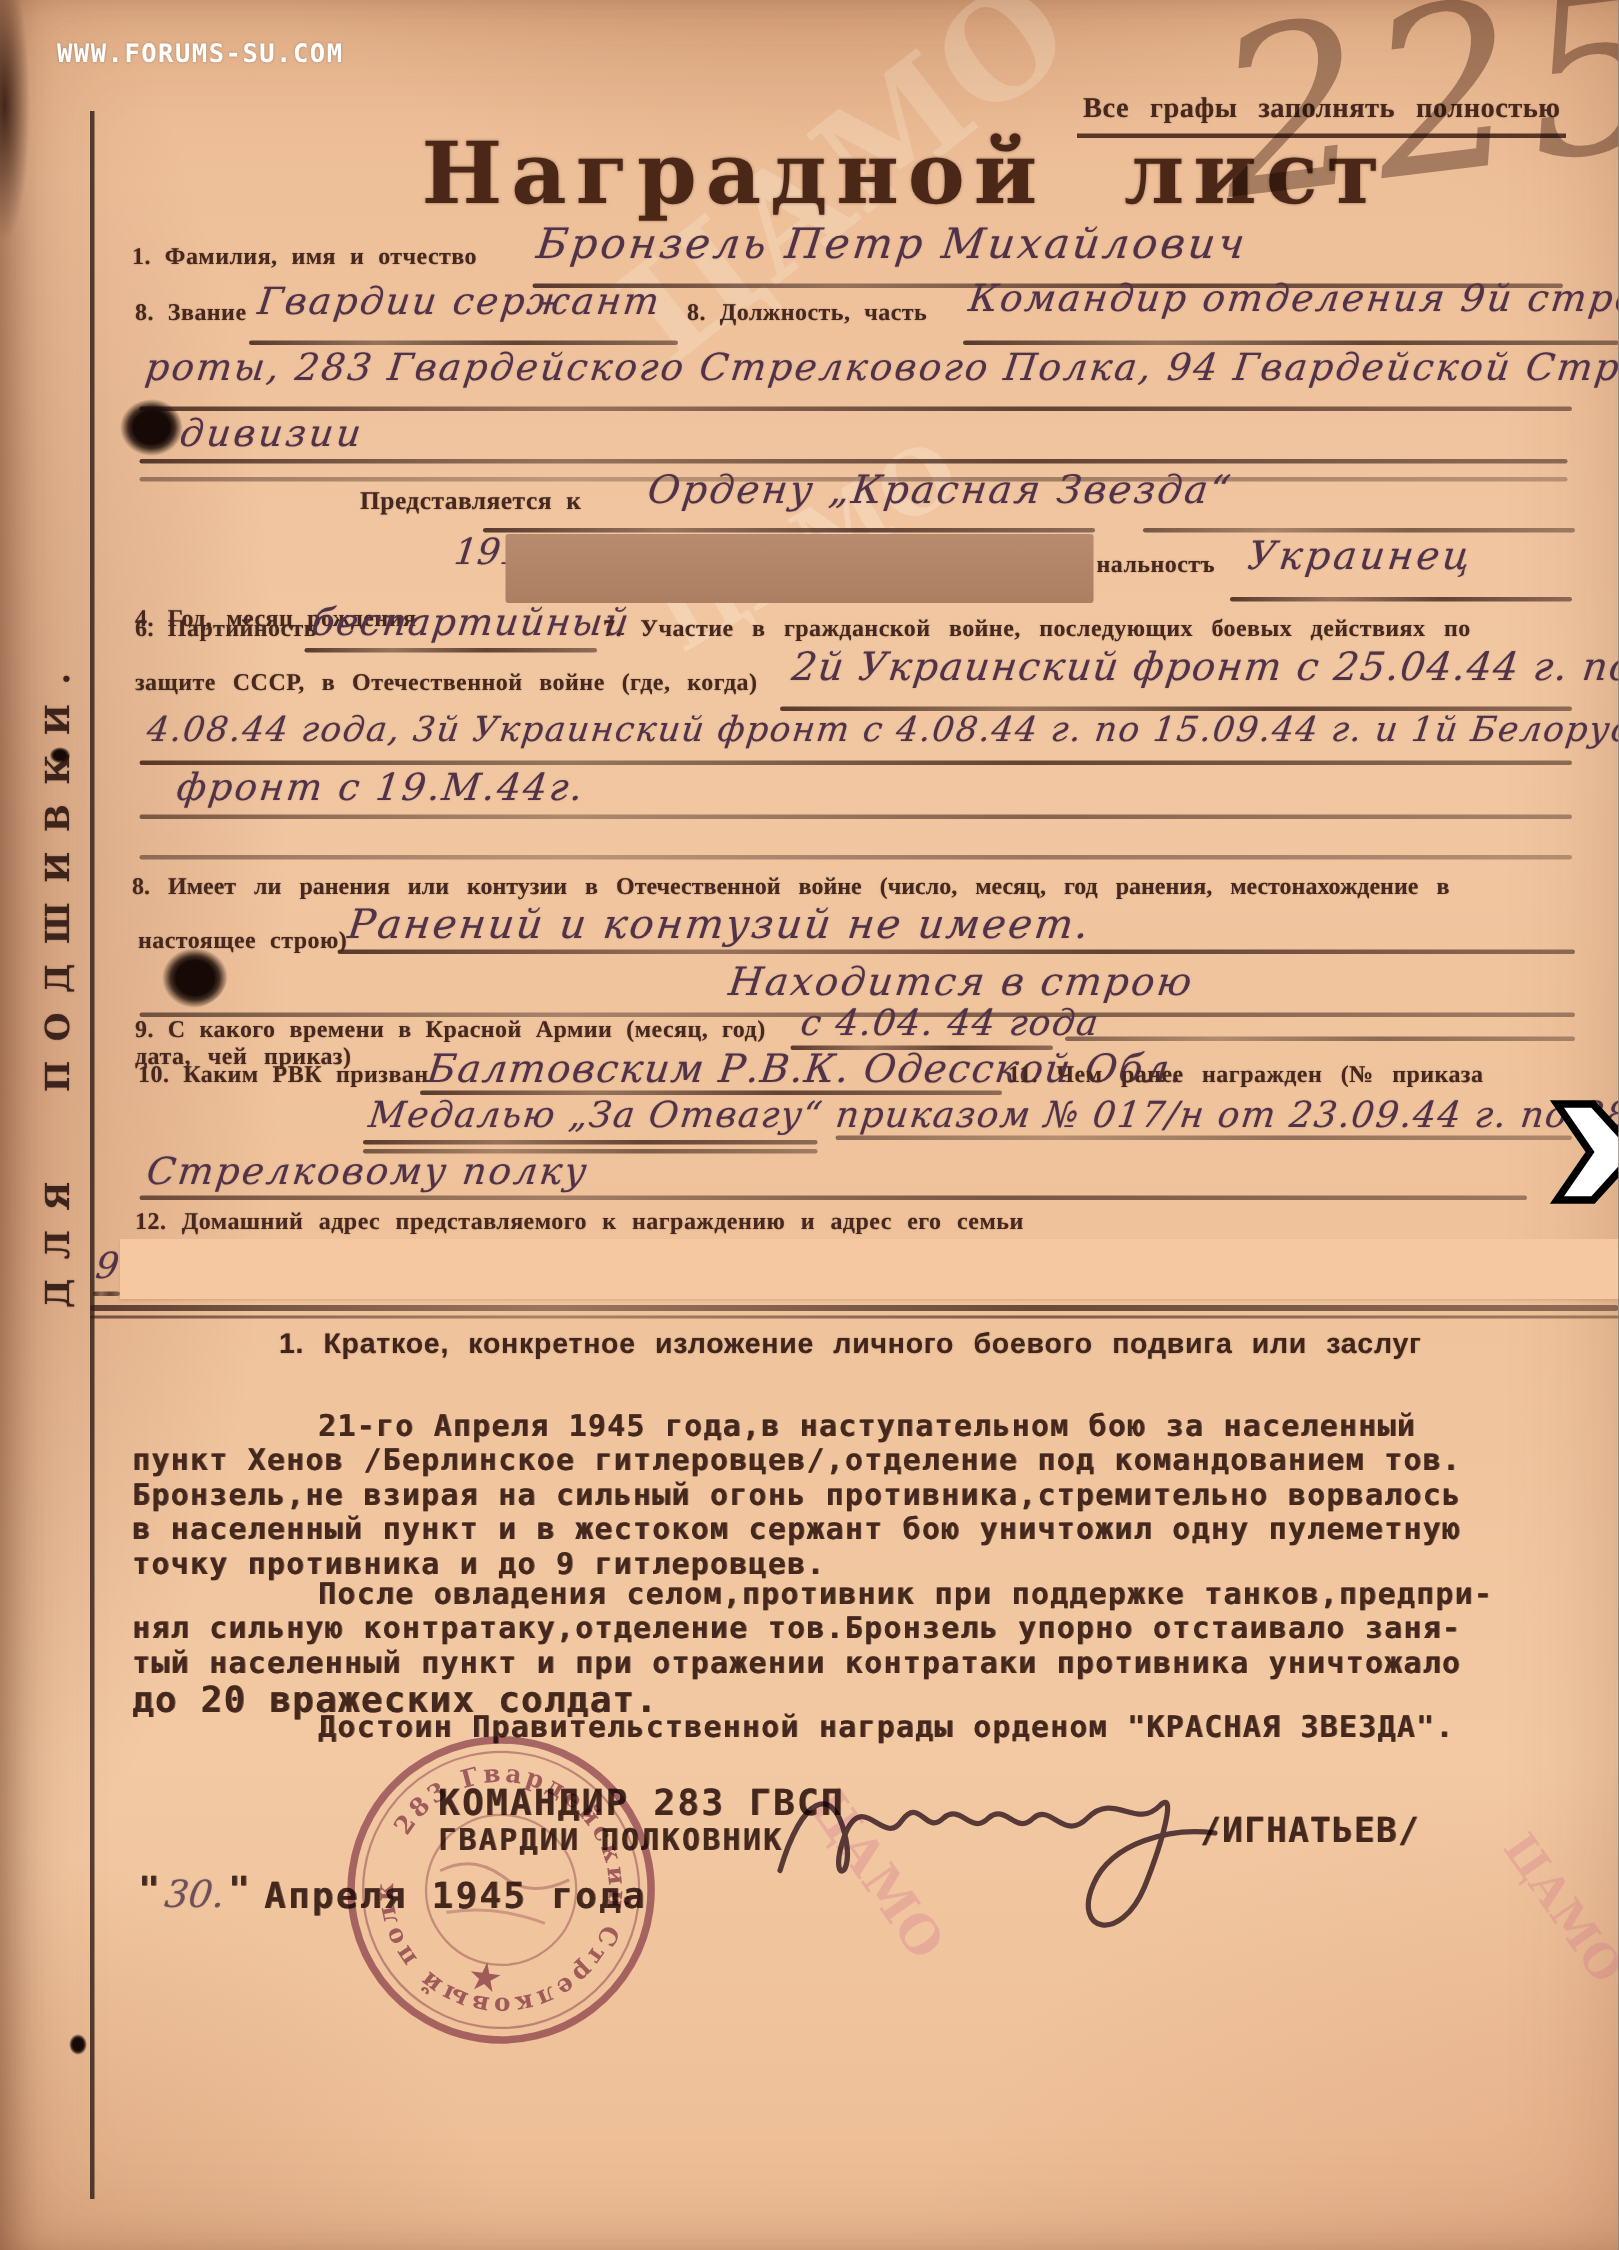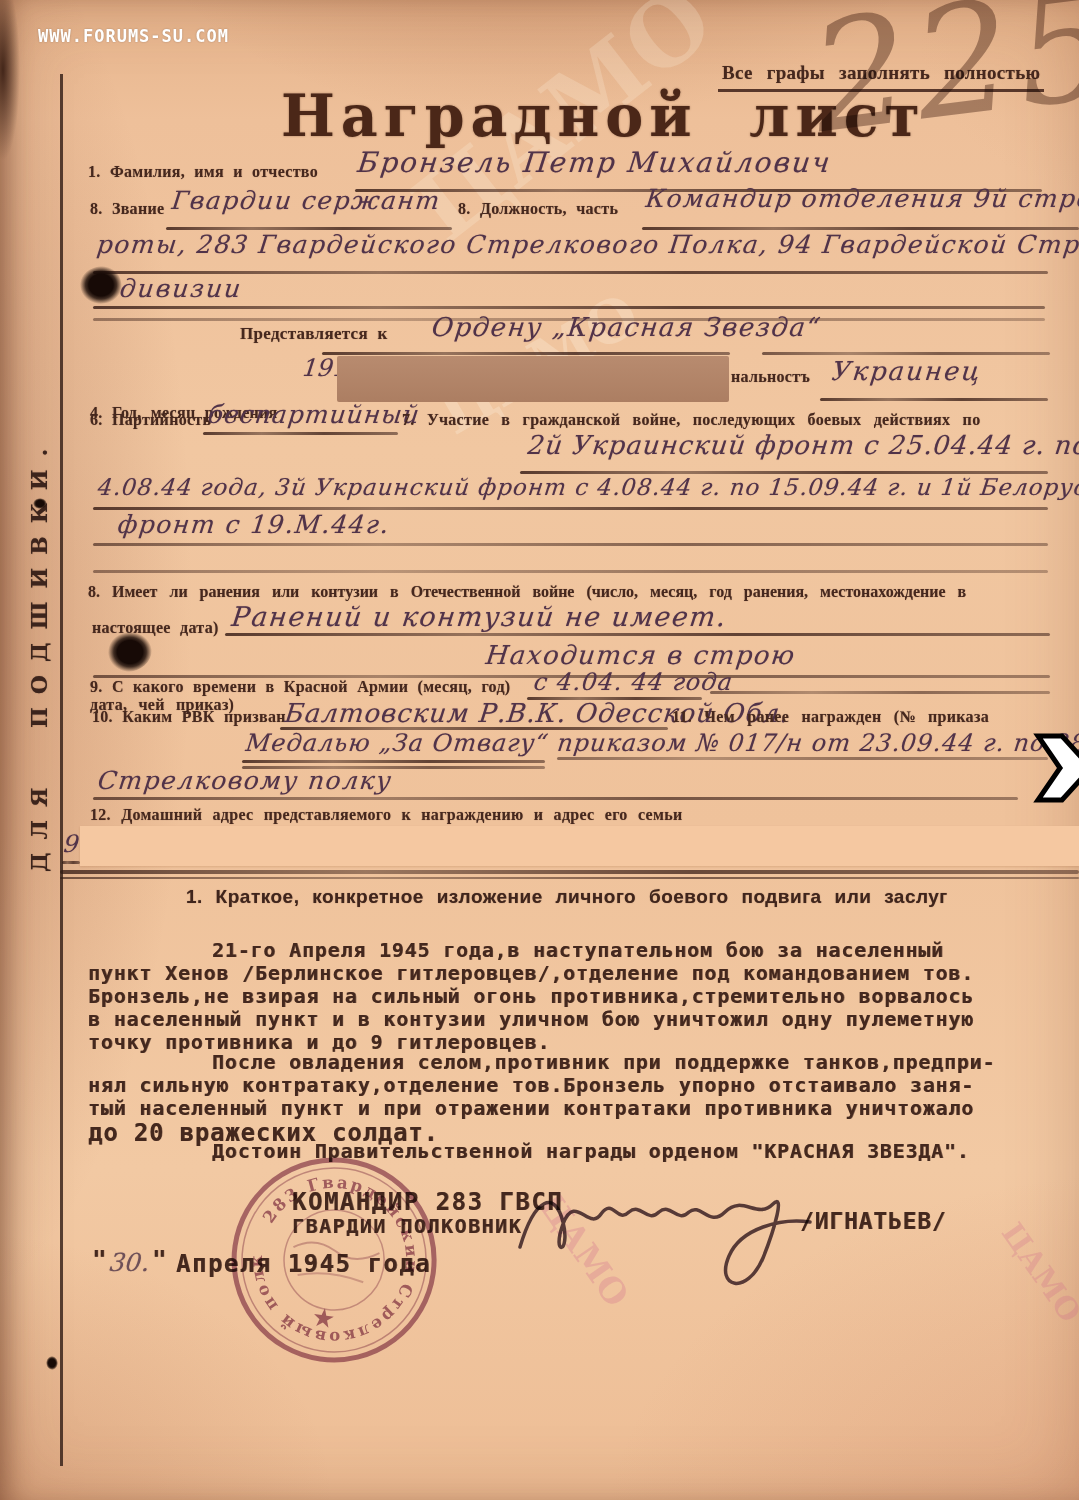--- a/index.html
+++ b/index.html
@@ -70,30 +70,31 @@
   <div class="h" style="left:303px;top:354px;font-size:24px;">1911 г.</div>
   <div class="redact" style="left:337px;top:356px;width:392px;height:46px;background:linear-gradient(180deg,#b88b6f,#ac7e62);border-radius:2px;"></div>
   <div class="t" style="left:731px;top:368px;">нальностъ</div>
   <div class="h" style="left:832px;top:356px;font-size:26px;letter-spacing:2px;">Украинец</div>
   <div class="ul" style="left:820px;top:398px;width:228px;"></div>
 
   <div class="t" style="left:90px;top:411px;">6. Партийность</div>
   <div class="h" style="left:208px;top:400px;font-size:25px;letter-spacing:1px;">беспартийный</div>
   <div class="ul" style="left:203px;top:432px;width:195px;"></div>
   <div class="t" style="left:402px;top:411px;word-spacing:8px;">7. Участие в гражданской  войне,  последующих  боевых  действиях по</div>
+  <div class="t" style="left:90px;top:447px;word-spacing:7px;">защите СССР, в Отечественной войне (где,  когда)</div>
   <div class="h" style="left:528px;top:430px;font-size:26px;letter-spacing:1px;">2й Украинский фронт с 25.04.44 г. по</div>
   <div class="ul" style="left:520px;top:471px;width:528px;"></div>
   <div class="h" style="left:98px;top:474px;font-size:23px;letter-spacing:1px;">4.08.44 года, 3й Украинский фронт с 4.08.44 г. по 15.09.44 г. и 1й Белорусский</div>
   <div class="ul" style="left:93px;top:507px;width:955px;"></div>
   <div class="h" style="left:118px;top:510px;font-size:25px;letter-spacing:1.5px;">фронт с 19.М.44г.</div>
   <div class="ul" style="left:93px;top:543px;width:955px;opacity:.75;"></div>
   <div class="ul" style="left:93px;top:570px;width:955px;opacity:.6;"></div>
 
   <div class="t" style="left:88px;top:583px;word-spacing:8px;letter-spacing:0;">8. Имеет ли ранения или контузии в Отечественной  войне  (число,  месяц,  год ранения, местонахождение в</div>
-  <div class="t" style="left:92px;top:619px;">настоящее дата)</div>
+  <div class="t" style="left:92px;top:619px;">настоящее строю)</div>
   <div class="h" style="left:232px;top:601px;font-size:27px;letter-spacing:1.5px;">Ранений и контузий не имеет.</div>
   <div class="ul" style="left:225px;top:633px;width:825px;"></div>
   <div class="h" style="left:486px;top:640px;font-size:26px;letter-spacing:1.5px;">Находится в строю</div>
   <div class="ul" style="left:93px;top:675px;width:957px;opacity:.8;"></div>
 
   <div class="t" style="left:90px;top:678px;">9. С какого времени в Красной Армии (месяц,  год)</div>
   <div class="h" style="left:534px;top:668px;font-size:24px;letter-spacing:1px;">с 4.04. 44 года</div>
   <div class="ul" style="left:527px;top:697px;width:175px;"></div>
   <div class="ul" style="left:710px;top:691px;width:340px;opacity:.7;"></div>
 
@@ -115,21 +116,21 @@
   <div class="redact" style="left:80px;top:826px;width:999px;height:40px;background:#f5c8a1;box-shadow:0 1px 2px rgba(160,100,60,.25);"></div>
 
   <div class="ul" style="left:60px;top:870px;width:1019px;height:3.5px;opacity:.95;"></div>
   <div class="ul" style="left:60px;top:877px;width:1019px;height:2px;opacity:.8;"></div>
 
   <div style="position:absolute;left:186px;top:886px;z-index:3;font-family:'Liberation Sans',sans-serif;font-weight:bold;font-size:19px;letter-spacing:.5px;word-spacing:7px;color:#40251c;text-shadow:0 0 1px rgba(64,37,28,.55);white-space:nowrap;">1. Краткое, конкретное изложение личного боевого  подвига или заслуг</div>
 
   <div class="m" style="left:212px;top:938px;font-size:20px;">21-го Апреля 1945 года,в наступательном бою за населенный</div>
   <div class="m" style="left:88px;top:961px;font-size:20px;">пункт Хенов /Берлинское гитлеровцев/,отделение под командованием тов.</div>
   <div class="m" style="left:88px;top:984px;font-size:20px;">Бронзель,не взирая на сильный огонь противника,стремительно ворвалось</div>
-  <div class="m" style="left:88px;top:1007px;font-size:20px;">в населенный пункт и в контузии уличном бою уничтожил одну пулеметную</div>
+  <div class="m" style="left:88px;top:1007px;font-size:20px;">в населенный пункт и в жестоком сержант бою уничтожил одну пулеметную</div>
   <div class="m" style="left:88px;top:1030px;font-size:20px;">точку противника и до 9 гитлеровцев.</div>
   <div class="m" style="left:212px;top:1050px;font-size:20px;">После овладения селом,противник при поддержке танков,предпри-</div>
   <div class="m" style="left:88px;top:1073px;font-size:20px;">нял сильную контратаку,отделение тов.Бронзель упорно отстаивало заня-</div>
   <div class="m" style="left:88px;top:1096px;font-size:20px;">тый населенный пункт и при отражении контратаки противника уничтожало</div>
   <div class="m" style="left:88px;top:1119px;font-size:24px;">до 20 вражеских солдат.</div>
   <div class="m" style="left:212px;top:1139px;font-size:20px;">Достоин Правительственной награды орденом "КРАСНАЯ ЗВЕЗДА".</div>
 
   <div class="m" style="left:292px;top:1188px;font-size:24px;letter-spacing:1.5px;">КОМАНДИР 283 ГВСП</div>
   <div class="m" style="left:292px;top:1214px;font-size:20px;letter-spacing:1.5px;">ГВАРДИИ ПОЛКОВНИК</div>
   <svg style="position:absolute;left:505px;top:1162px;z-index:4;mix-blend-mode:multiply;" width="320" height="140" viewBox="0 0 320 140">

